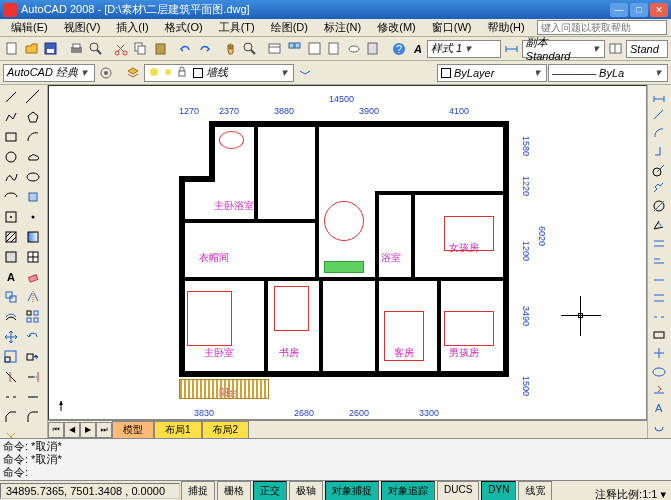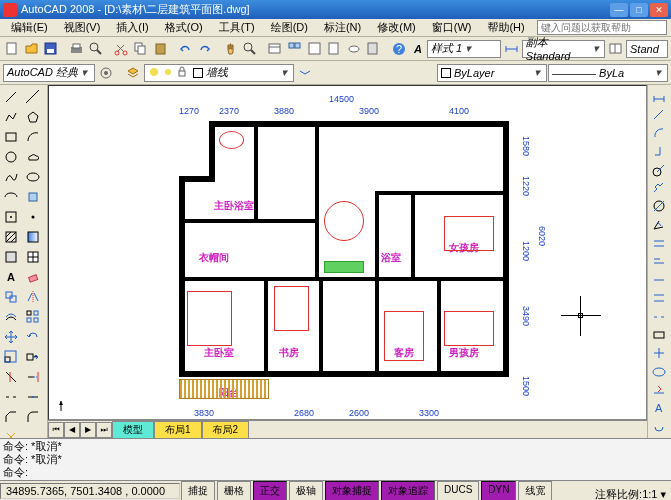--- a/index.html
+++ b/index.html
@@ -19,37 +19,37 @@
 .dd { width: 12px; text-align: center; color: #444; cursor: pointer; }
 .main { flex: 1; display: flex; min-height: 0; }
 .sidebar { width: 24px; background: #ece9d8; border-right: 1px solid #b0b0a0; display: flex; flex-direction: column; padding: 2px 0; }
 .sidebar.double { width: 48px; flex-direction: row; flex-wrap: wrap; align-content: flex-start; }
 .sidebar.right { border-left: 1px solid #b0b0a0; border-right: none; }
 .sbtn { width: 22px; height: 20px; display: flex; align-items: center; justify-content: center; cursor: pointer; border: 1px solid transparent; }
 .canvas-wrap { flex: 1; display: flex; flex-direction: column; background: #fff; min-width: 0; }
 .canvas { flex: 1; background: #fff; position: relative; border: 1px inset #888; overflow: hidden; }
 .floorplan { position: absolute; left: 130px; top: 35px; width: 330px; height: 285px; }
 .dim { position: absolute; color: #1e40d0; font-size: 9px; }
-.room-lbl { position: absolute; color: #d020c0; font-size: 10px; font-weight: bold; }
+.room-lbl { position: absolute; color: #d020c0; font-size: 10px; font-weight: normal; }
 .crosshair { position: absolute; right: 45px; top: 210px; width: 40px; height: 40px; }
 .crosshair::before, .crosshair::after { content: ''; position: absolute; background: #000; }
 .crosshair::before { left: 0; top: 19px; width: 40px; height: 1px; }
 .crosshair::after { left: 19px; top: 0; width: 1px; height: 40px; }
 .crosshair .box { position: absolute; left: 17px; top: 17px; width: 5px; height: 5px; border: 1px solid #000; }
 .tabs { height: 18px; background: #ece9d8; display: flex; align-items: center; border-top: 1px solid #888; }
 .tabs .nav { display: flex; }
 .tabs .navb { width: 16px; height: 16px; border: 1px solid #888; display: flex; align-items: center; justify-content: center; font-size: 8px; cursor: pointer; background: #ece9d8; }
-.tab { padding: 1px 10px; background: #5eead4; border: 1px solid #888; border-bottom: none; cursor: pointer; font-size: 10px; }
+.tab { padding: 1px 10px; background: #fdba74; border: 1px solid #888; border-bottom: none; cursor: pointer; font-size: 10px; }
 .tab.inactive { background: #fde047; }
 .cmdwin { height: 42px; background: #f3f3f3; border-top: 1px solid #888; font-family: "SimSun", monospace; font-size: 11px; padding: 1px 3px; }
 .cmdline { color: #000; line-height: 13px; }
 .statusbar { height: 20px; background: #ece9d8; border-top: 1px solid #888; display: flex; align-items: center; }
 .coords { width: 180px; padding: 0 5px; border: 1px inset #ccc; height: 16px; display: flex; align-items: center; }
 .sbtn2 { padding: 2px 6px; border: 1px solid #888; background: #ece9d8; cursor: pointer; font-size: 10px; margin: 0 1px; }
-.sbtn2.on { background: #a21caf; border: 1px inset #666; }
+.sbtn2.on { background: #14b8a6; border: 1px inset #666; }
 .scale { margin-left: auto; padding: 0 5px; margin-top: 8px; }
 
 .wall { position: absolute; background: #000; }
 .wallv { width: 6px; }
 .wallh { height: 6px; }
 .furn { position: absolute; border: 1px solid #e03030; }
 .rail { position: absolute; background: repeating-linear-gradient(90deg, #d4a030 0 2px, transparent 2px 4px); }
 
 svg { width: 14px; height: 14px; }
 </style>

